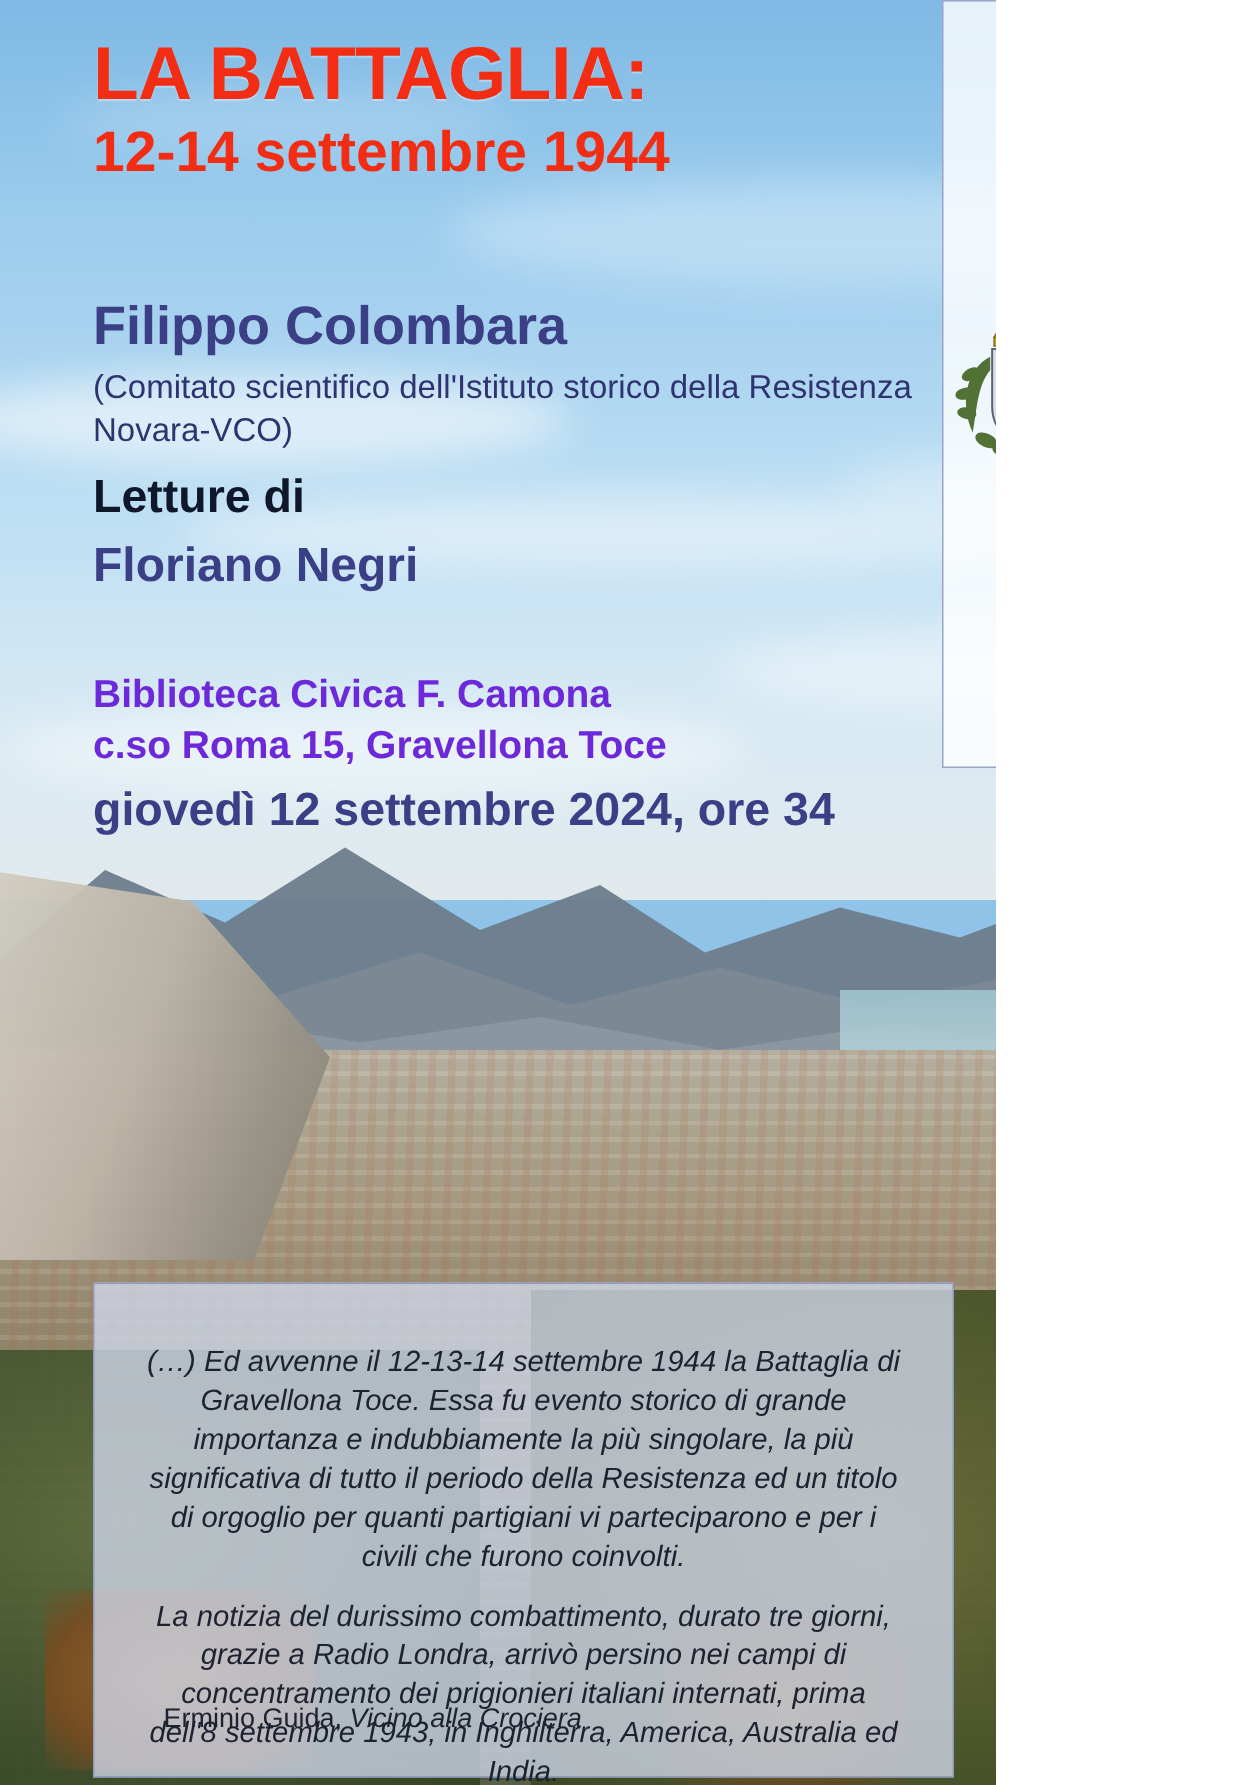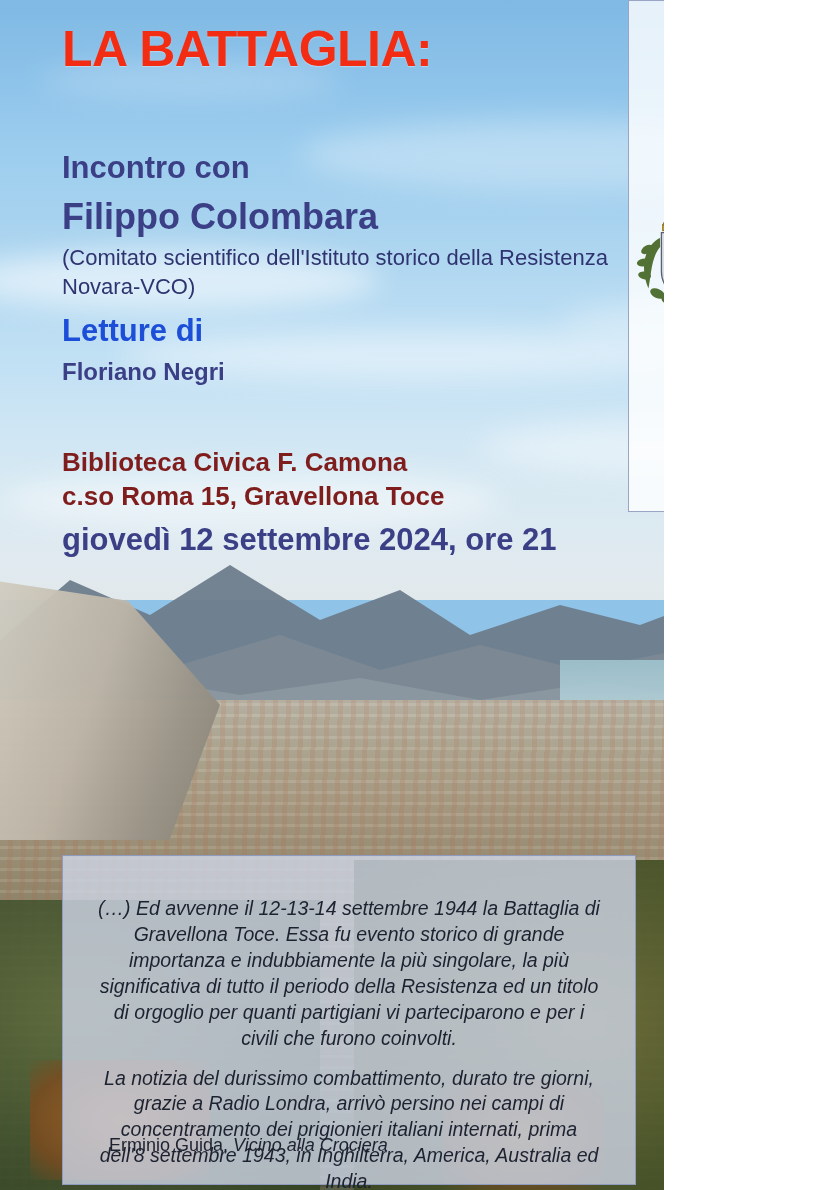--- a/index.html
+++ b/index.html
@@ -169,36 +169,36 @@
     position: absolute;
     left: 62px; top: 244px;
     width: 560px;
     color: #2f3470;
     font-size: 22px;
     line-height: 1.3;
   }
   .readings-label {
     position: absolute;
     left: 62px; top: 313px;
-    color: #1d4ed8;
+    color: #0f172a;
     font-size: 31px;
     font-weight: bold;
   }
   .reader-name {
     position: absolute;
     left: 62px; top: 358px;
     color: #3b3f86;
-    font-size: 24px;
+    font-size: 32px;
     font-weight: bold;
   }
 
   .venue {
     position: absolute;
     left: 62px; top: 445px;
-    color: #7f1d1d;
+    color: #6d28d9;
     font-size: 26px;
     font-weight: bold;
     line-height: 1.32;
   }
   .datetime {
     position: absolute;
     left: 62px; top: 522px;
     color: #3b3f86;
     font-size: 31px;
     font-weight: bold;
@@ -286,35 +286,35 @@
     <div class="town-tex"></div>
   </div>
   <div class="cliff"></div>
   <div class="forest-left"></div>
   <div class="forest-right"></div>
   <div class="autumn-1"></div>
   <div class="autumn-2"></div>
 
   <div class="title-block">
     <div class="title-main">LA BATTAGLIA:</div>
-  </div>
-
-  <div class="meet-label">Incontro con</div>
+    <div class="title-sub">12-14 settembre 1944</div>
+  </div>
+
   <div class="speaker-name">Filippo Colombara</div>
   <div class="speaker-affil">(Comitato scientifico dell'Istituto storico della Resistenza Novara-VCO)</div>
 
   <div class="readings-label">Letture di</div>
   <div class="reader-name">Floriano Negri</div>
 
   <div class="venue">
     <div>Biblioteca Civica F. Camona</div>
     <div>c.so Roma 15, Gravellona Toce</div>
   </div>
 
-  <div class="datetime">giovedì 12 settembre 2024, ore 21</div>
+  <div class="datetime">giovedì 12 settembre 2024, ore 34</div>
 
   <div class="crest-panel">
     <svg class="crest-svg" width="150" height="170" viewBox="0 0 150 170">
 
       <g>
         <rect x="52" y="20" width="46" height="9" fill="#c9a227" stroke="#8a6d12" stroke-width="1.5"></rect>
         <polygon points="52,20 58,9 64,20" fill="#c9a227" stroke="#8a6d12" stroke-width="1.5"></polygon>
         <polygon points="64,20 75,6 86,20" fill="#c9a227" stroke="#8a6d12" stroke-width="1.5"></polygon>
         <polygon points="86,20 92,9 98,20" fill="#c9a227" stroke="#8a6d12" stroke-width="1.5"></polygon>
         <circle cx="58" cy="8" r="3" fill="#d9362a"></circle>

